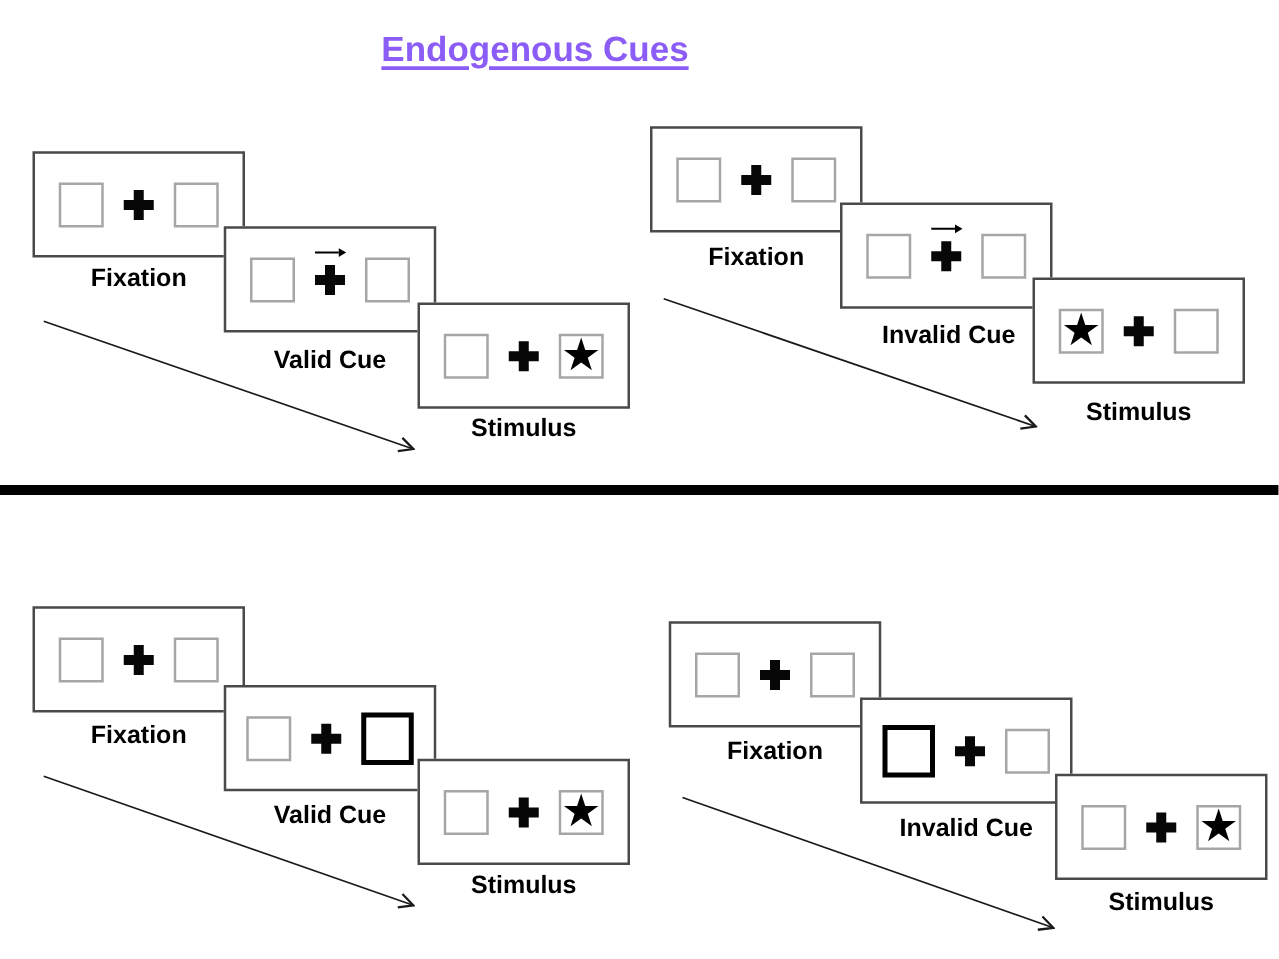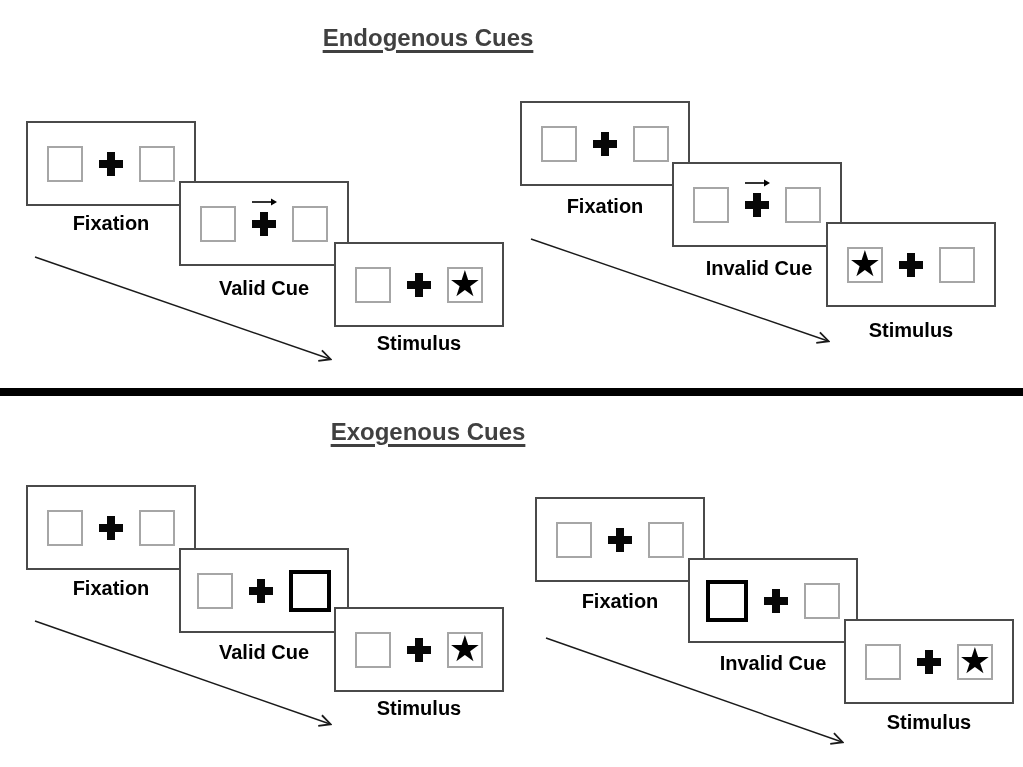--- a/index.html
+++ b/index.html
@@ -6,21 +6,21 @@
   html,body { background:#ffffff; }
   body { font-family:"Liberation Sans", sans-serif; }
   .stage {
     position:relative; width:1023px; height:767px;
     background:#ffffff; overflow:hidden;
   }
 
   
   .section-title {
     position:absolute; left:0; width:856px; text-align:center;
-    font-size:24px; font-weight:bold; color:#404040;
+    font-size:28px; font-weight:bold; color:#8b5cf6;
   }
   .section-title span {
     text-decoration:underline;
     text-decoration-thickness:3px;
     text-underline-offset:4px;
   }
   .title-endo { top:24px; }
   .title-exo  { top:418px; }
 
   
@@ -182,23 +182,20 @@
       <span class="plus-wrap">
           <span class="plus"></span>
         </span>
       <span class="sq"></span>
     </div>
     <div class="step-label l-tr-3">Stimulus</div>
   </div>
 
   <div class="divider"></div>
 
-  <div class="section-title title-exo">
-    <span>Exogenous Cues</span>
-  </div>
 
   <div>
     <div class="panel p-bl-1">
       <span class="sq"></span>
       <span class="plus-wrap">
           <span class="plus"></span>
         </span>
       <span class="sq"></span>
     </div>
     <div class="step-label l-bl-1">Fixation</div>

